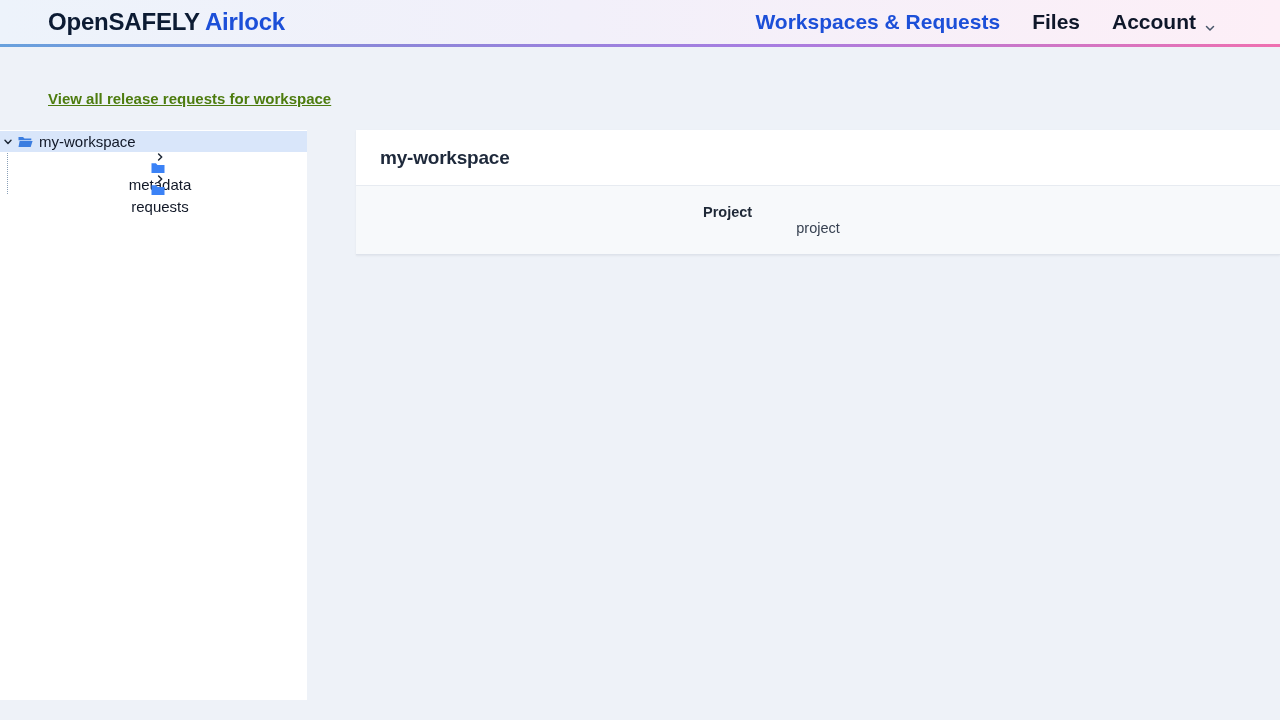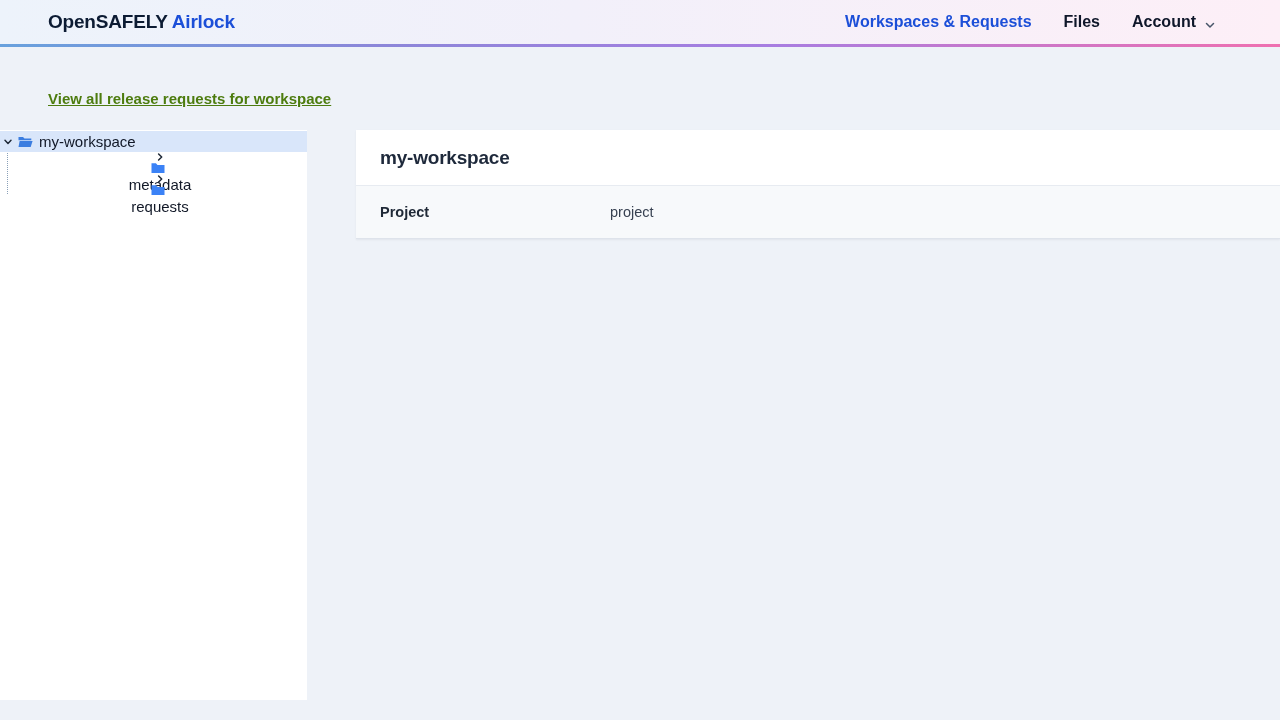--- a/index.html
+++ b/index.html
@@ -24,33 +24,33 @@
     position: relative;
   }
   .topnav::after {
     content: "";
     position: absolute;
     left: 0; right: 0; bottom: 0;
     height: 3px;
     background: linear-gradient(90deg, #68a1dd 0%, #8c86d9 30%, #a77de1 60%, #ef70b0 100%);
   }
   .brand {
-    font-size: 19px;
+    font-size: 24px;
     font-weight: 800;
     letter-spacing: -0.2px;
     color: #0c1b33;
     cursor: pointer;
     white-space: nowrap;
   }
   .brand .airlock { color: #1c4fd8; }
   .nav-links {
     display: flex;
     align-items: center;
     gap: 32px;
-    font-size: 16px;
+    font-size: 21px;
     font-weight: 700;
   }
   .nav-link { color: #0f172a; text-decoration: none; cursor: pointer; }
   .nav-link.primary { color: #1c4fd8; }
   .account-btn {
     display: flex;
     align-items: flex-end;
     gap: 8px;
     background: none;
     border: none;
@@ -139,20 +139,21 @@
     color: #1e293b;
     letter-spacing: -0.2px;
   }
   .detail-row {
     display: flex;
     align-items: center;
     padding: 18px 24px;
     background: #f7f9fb;
     border-top: 1px solid #e7ebf1;
     border-bottom: 1px solid #dee3eb;
+    flex-direction: column;
   }
   .detail-label {
     flex: none;
     width: 230px;
     font-size: 14.5px;
     font-weight: 700;
     color: #1f2937;
   }
   .detail-value { font-size: 14.5px; color: #374151; }
 </style>

